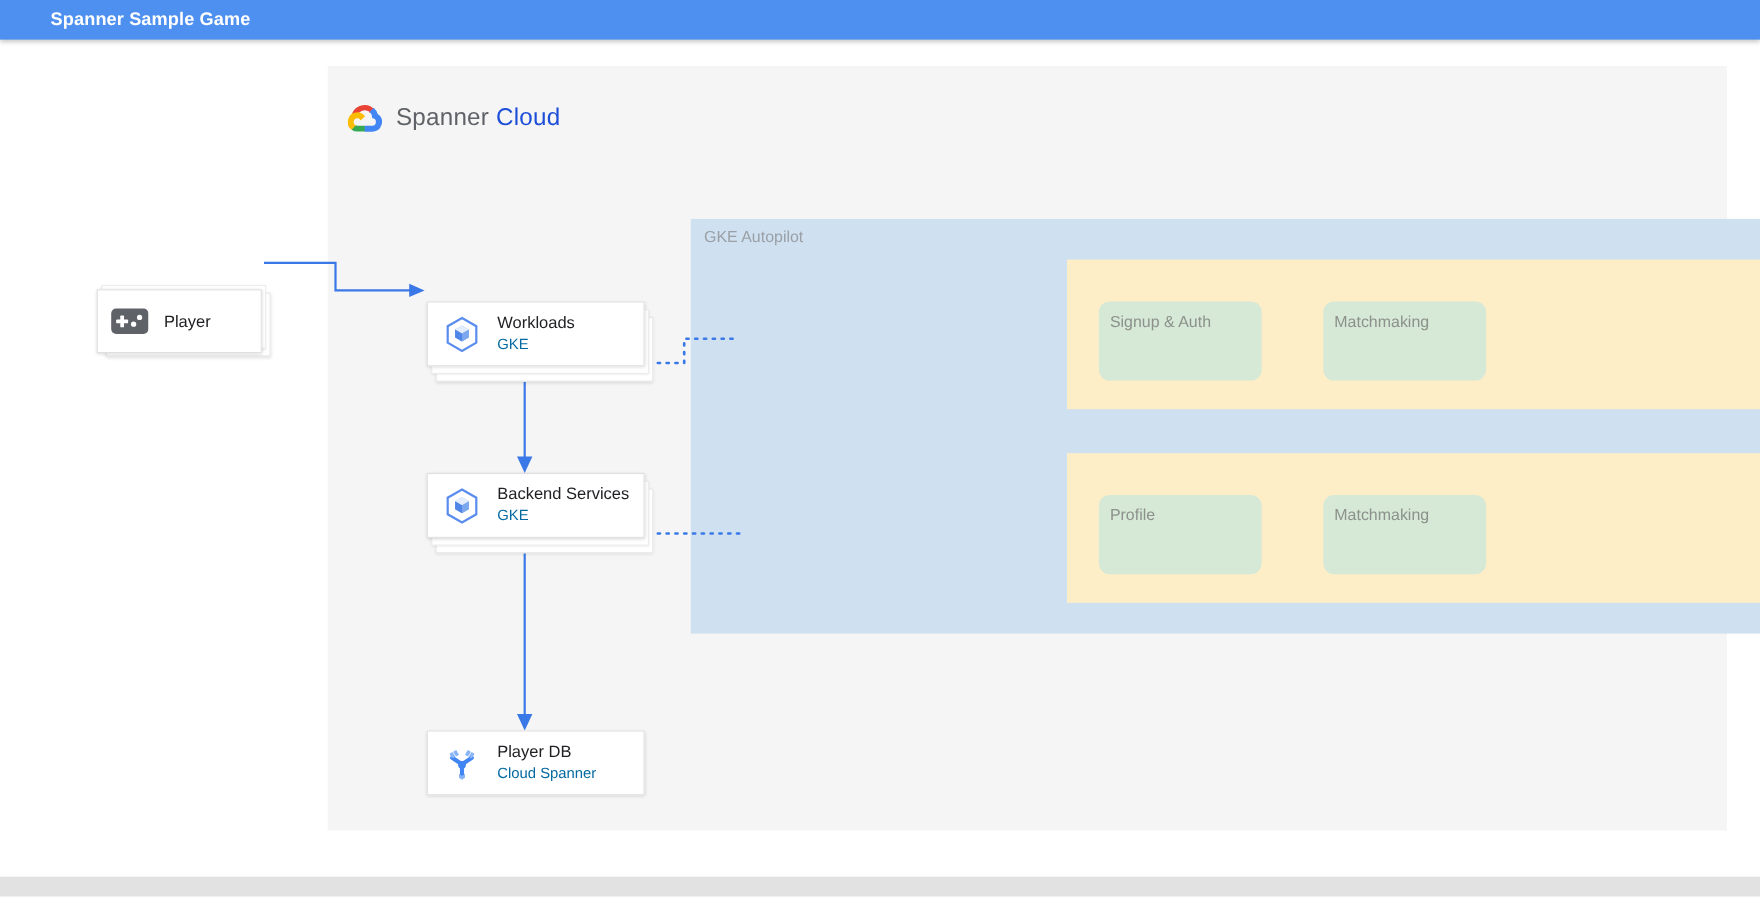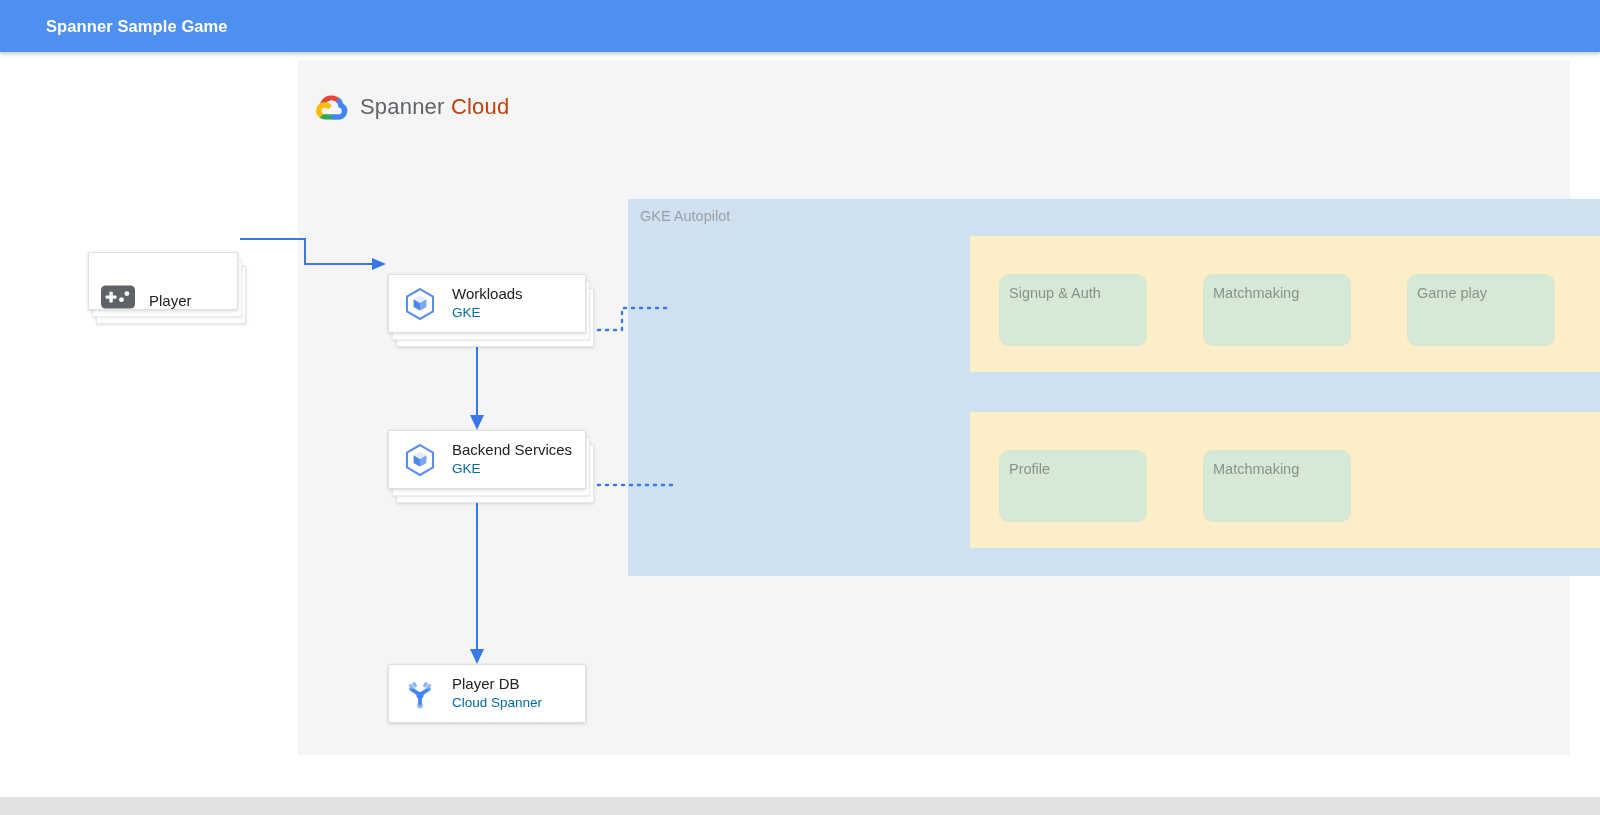--- a/index.html
+++ b/index.html
@@ -10,21 +10,21 @@
     overflow: hidden;
     background: #ffffff;
     font-family: "Liberation Sans", sans-serif;
   }
 
   
   .appbar {
     position: absolute;
     left: 0; top: 0;
     width: 1600px;
-    height: 52px;
+    height: 36px;
     background: #4d90f0;
     box-shadow: 0 2px 4px rgba(0,0,0,0.22);
     z-index: 30;
   }
   .appbar-title {
     position: absolute;
     left: 46px;
     top: 50%;
     transform: translateY(-50%);
     color: #ffffff;
@@ -62,21 +62,21 @@
     align-items: center;
     gap: 12px;
   }
   .gc-mark { width: 32px; height: 27px; display: block; }
   .gc-wordmark {
     font-size: 22px;
     color: #5f6368;
     letter-spacing: 0.2px;
     white-space: nowrap;
   }
-  .gc-wordmark .thin { color: #c2410c; }
+  .gc-wordmark .thin { color: #1d4ed8; }
 
   
   .gke-box {
     position: absolute;
     left: 330px;
     top: 139px;
     width: 1210px;
     height: 377px;
     background: #cfe0f1;
   }
@@ -172,25 +172,25 @@
     background: #ffffff; border: 1px solid #e6e6e6;
     box-shadow: 0 1px 3px rgba(0,0,0,0.13);
   }
   .player-node .card-back1 {
     position: absolute; left: 4px; top: 7px;
     width: 150px; height: 58px;
     background: #ffffff; border: 1px solid #ececec;
     box-shadow: 0 1px 2px rgba(0,0,0,0.10);
   }
   .player-node .card-front {
-    position: absolute; left: 0; top: 0;
+    position: absolute; left: 0; top: 11px;
     width: 150px; height: 58px;
     background: #ffffff; border: 1px solid #e0e0e0;
     box-shadow: 0 1px 3px rgba(0,0,0,0.16);
-    display: flex; align-items: flex-end;
+    display: flex; align-items: center;
   }
   .player-icon { width: 34px; height: 24px; margin-left: 12px; flex: 0 0 auto; display: block; }
   .player-label { margin-left: 14px; font-size: 15px; color: #202124; white-space: nowrap; }
 
   
   .connectors {
     position: absolute;
     left: 0; top: 0;
     width: 1600px; height: 735px;
     pointer-events: none;
@@ -238,23 +238,20 @@
     <div class="gke-box">
       <div class="gke-label">GKE Autopilot</div>
     </div>
 
     <div class="service-row row1">
       <div class="service-box c0">
         <span class="service-label">Signup &amp; Auth</span>
       </div>
       <div class="service-box c1">
         <span class="service-label">Matchmaking</span>
-      </div>
-      <div class="service-box c2">
-        <span class="service-label">Game play</span>
       </div>
 
     </div>
 
     <div class="service-row row2">
       <div class="service-box c0">
         <span class="service-label">Profile</span>
       </div>
       <div class="service-box c1">
         <span class="service-label">Matchmaking</span>

